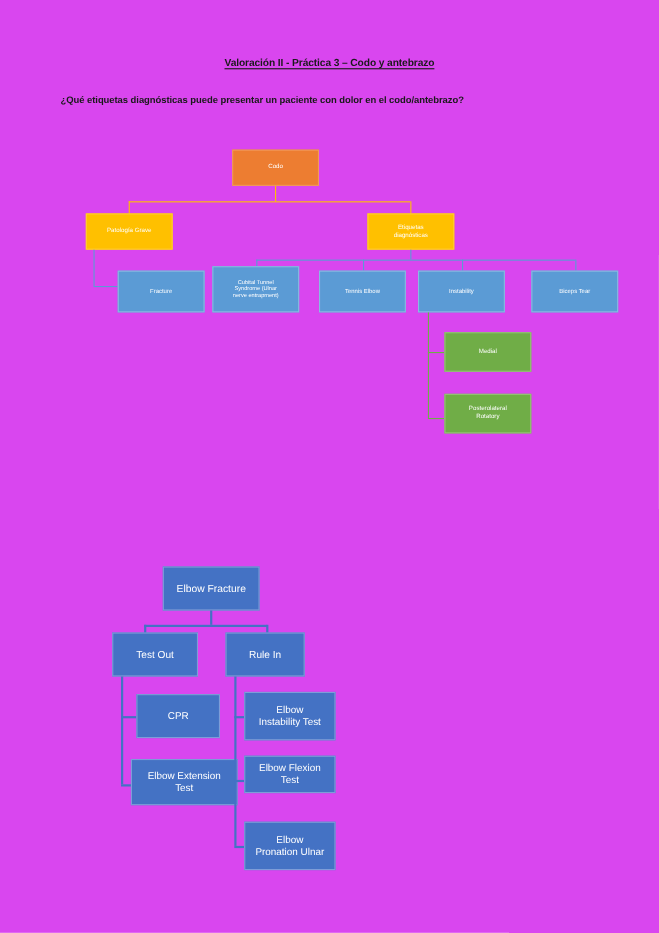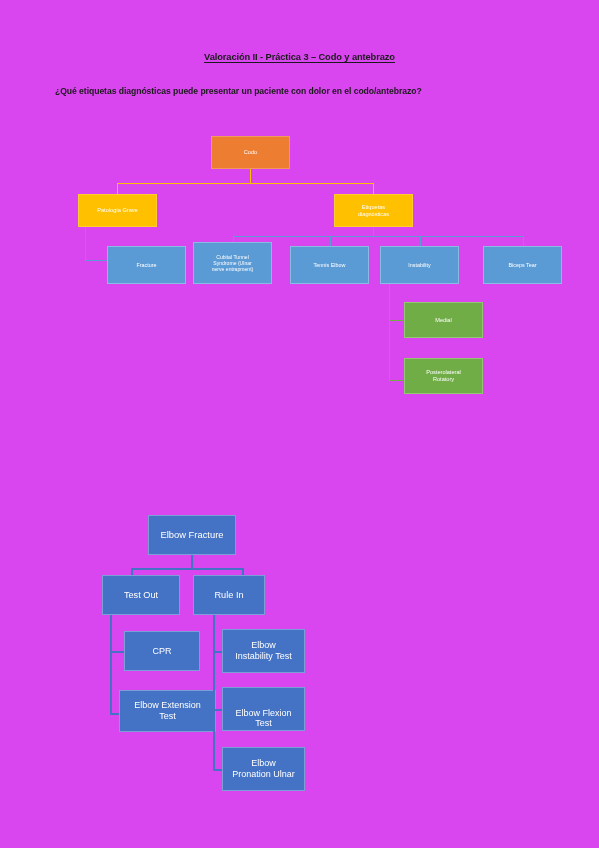--- a/index.html
+++ b/index.html
@@ -182,21 +182,21 @@
     </div>
 
     <div class="ln ln-v c-dblue thick-v" style="left:191px; top:555px; height:13px;"></div>
     <div class="ln ln-h c-dblue thick-h" style="left:131px; top:568px; width:112px;"></div>
     <div class="ln ln-v c-dblue thick-v" style="left:131px; top:568px; height:11px;"></div>
     <div class="ln ln-v c-dblue thick-v" style="left:242px; top:568px; height:11px;"></div>
 
     <div class="node n-dblue d2-mid" style="left:102px; top:575px; width:78px; height:40px;">
       <span class="lbl">Test Out</span>
     </div>
-    <div class="node n-dblue d2-mid" style="left:193px; top:575px; width:72px; height:40px;">
+    <div class="node n-dblue d2-mid" style="left:205px; top:575px; width:72px; height:40px;">
       <span class="lbl">Rule In</span>
     </div>
 
     <div class="ln ln-v c-dblue thick-v" style="left:110px; top:615px; height:98px;"></div>
     <div class="ln ln-h c-dblue thick-h" style="left:110px; top:651px; width:14px;"></div>
     <div class="ln ln-h c-dblue thick-h" style="left:110px; top:713px; width:14px;"></div>
 
     <div class="node n-dblue d2-leaf" style="left:124px; top:631px; width:76px; height:40px;">
       <span class="lbl">CPR</span>
     </div>
@@ -211,21 +211,21 @@
     <div class="ln ln-h c-dblue thick-h" style="left:213px; top:651px; width:9px;"></div>
     <div class="ln ln-h c-dblue thick-h" style="left:213px; top:709px; width:9px;"></div>
     <div class="ln ln-h c-dblue thick-h" style="left:213px; top:769px; width:9px;"></div>
 
     <div class="node n-dblue d2-leaf" style="left:222px; top:629px; width:83px; height:44px;">
       <span class="lbl">
         <span>Elbow</span><br>
         <span>Instability Test</span>
       </span>
     </div>
-    <div class="node n-dblue d2-leaf" style="left:222px; top:687px; width:83px; height:44px;align-items:flex-end;">
+    <div class="node n-dblue d2-leaf" style="left:222px; top:687px; width:83px; height:34px;">
       <span class="lbl">
         <span>Elbow Flexion</span><br>
         <span>Test</span>
       </span>
     </div>
     <div class="node n-dblue d2-leaf" style="left:222px; top:747px; width:83px; height:44px;">
       <span class="lbl">
         <span>Elbow</span><br>
         <span>Pronation Ulnar</span>
       </span>

